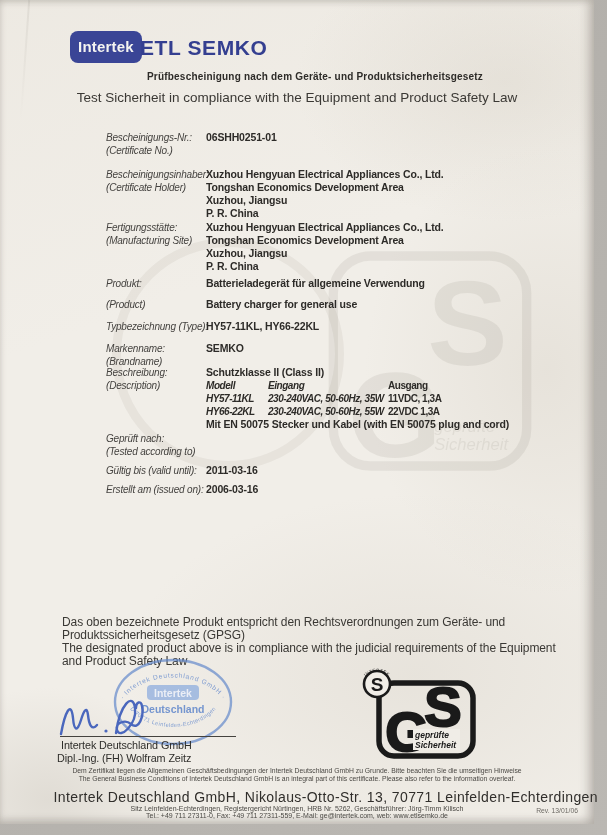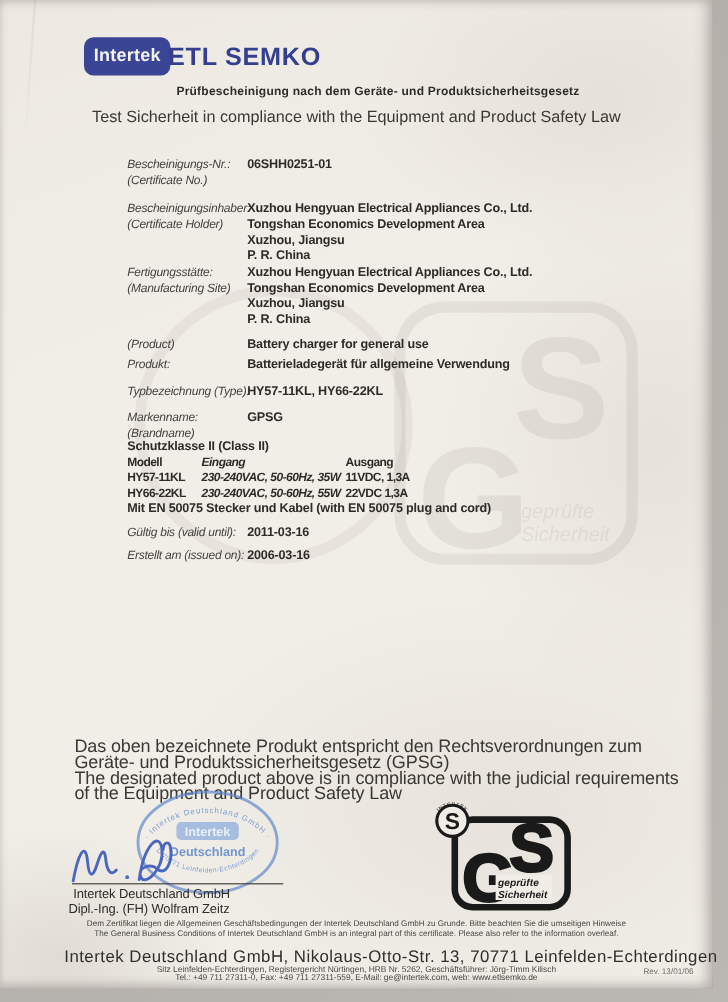--- a/index.html
+++ b/index.html
@@ -24,27 +24,27 @@
   .brand { left:140px; top:36px; font-size:21px; font-weight:bold; color:#343f90; letter-spacing:0.6px; }
   .title-de { left:18px; top:71px; width:594px; text-align:center; font-size:10px; font-weight:bold; color:#2d2b28; letter-spacing:0.2px; }
   .title-en { left:0; top:90px; width:594px; text-align:center; font-size:13.5px; color:#3a3834; }
 
   
   .fields { left:62px; top:130px; width:486px;margin-left:44px; }
   .frow { display:flex; }
   .flbl { flex:none; width:100px; font-style:italic; font-size:10px; line-height:13px; color:#454340; letter-spacing:-0.2px; white-space:nowrap; }
   .fval { font-weight:bold; font-size:10.5px; line-height:13px; color:#2d2b28; letter-spacing:-0.15px; white-space:nowrap; }
   .dtab { font-size:10px; letter-spacing:-0.45px; }
-  .c1 { display:inline-block; width:62px; }
+  .c1 { display:inline-block; width:62px;font-style:italic; }
   .c2 { display:inline-block; width:120px;font-style:italic; }
   .mt1{margin-top:1px}.mt4{margin-top:4px}.mt6{margin-top:6px}
   .mt7{margin-top:7px}.mt8{margin-top:8px}.mt9{margin-top:9px}.mt11{margin-top:11px}.mtn2{margin-top:-2px}
 
   
-  .legal { left:62px; top:616px; width:512px; font-size:15px; line-height:13px; color:#3a3834; letter-spacing:-0.1px; }
+  .legal { left:62px; top:616px; width:512px; font-size:12px; line-height:13px; color:#3a3834; letter-spacing:-0.1px; }
 
   
   .wm-circle { left:112px; top:238px; width:232px; height:232px; border:9px solid rgba(110,100,85,0.075); border-radius:50%; }
   .wm-gs { left:326px; top:248px; opacity:0.10; }
 
   
   .stamp { left:110px; top:656px; opacity:0.85; }
   .sig { left:56px; top:686px; }
   .sigline { left:60px; top:736px; width:176px; height:1px; background:#44423e; }
   .sig-company { left:61px; top:739px; font-size:10.8px; color:#2e2d2a; letter-spacing:-0.1px; }
@@ -112,61 +112,69 @@
           <div>(Manufacturing Site)</div>
         </div>
         <div class="fval">
           <div>Xuzhou Hengyuan Electrical Appliances Co., Ltd.</div>
           <div>Tongshan Economics Development Area</div>
           <div>Xuzhou, Jiangsu</div>
           <div>P. R. China</div>
         </div>
       </div>
 
+      <div class="frow mt4">
+        <div class="flbl">Produkt:</div>
+        <div class="fval">Batterieladegerät für allgemeine Verwendung</div>
+      </div>
+
       <div class="frow mt8">
         <div class="flbl">(Product)</div>
         <div class="fval">Battery charger for general use</div>
       </div>
 
-      <div class="frow mt4">
-        <div class="flbl">Produkt:</div>
-        <div class="fval">Batterieladegerät für allgemeine Verwendung</div>
-      </div>
-
       <div class="frow mt9">
         <div class="flbl">Typbezeichnung (Type):</div>
         <div class="fval">HY57-11KL, HY66-22KL</div>
       </div>
 
       <div class="frow mt9">
         <div class="flbl">
           <div>Markenname:</div>
           <div>(Brandname)</div>
         </div>
-        <div class="fval">GPSG</div>
+        <div class="fval">SEMKO</div>
       </div>
 
       <div class="frow mtn2">
+        <div class="flbl">
+          <div>Beschreibung:</div>
+          <div>(Description)</div>
+        </div>
         <div class="fval">
           <div>Schutzklasse II (Class II)</div>
           <div class="dtab">
             <span class="c1">Modell</span><span class="c2">Eingang</span><span>Ausgang</span>
           </div>
           <div class="dtab">
             <span class="c1">HY57-11KL</span><span class="c2">230-240VAC, 50-60Hz, 35W</span><span>11VDC, 1,3A</span>
           </div>
           <div class="dtab">
             <span class="c1">HY66-22KL</span><span class="c2">230-240VAC, 50-60Hz, 55W</span><span>22VDC 1,3A</span>
           </div>
           <div>Mit EN 50075 Stecker und Kabel (with EN 50075 plug and cord)</div>
         </div>
       </div>
 
 
       <div class="frow mt1">
+        <div class="flbl">
+          <div>Geprüft nach:</div>
+          <div>(Tested according to)</div>
+        </div>
       </div>
 
       <div class="frow mt6">
         <div class="flbl">Gültig bis (valid until):</div>
         <div class="fval">2011-03-16</div>
       </div>
 
       <div class="frow mt6">
         <div class="flbl">Erstellt am (issued on):</div>
         <div class="fval">2006-03-16</div>

